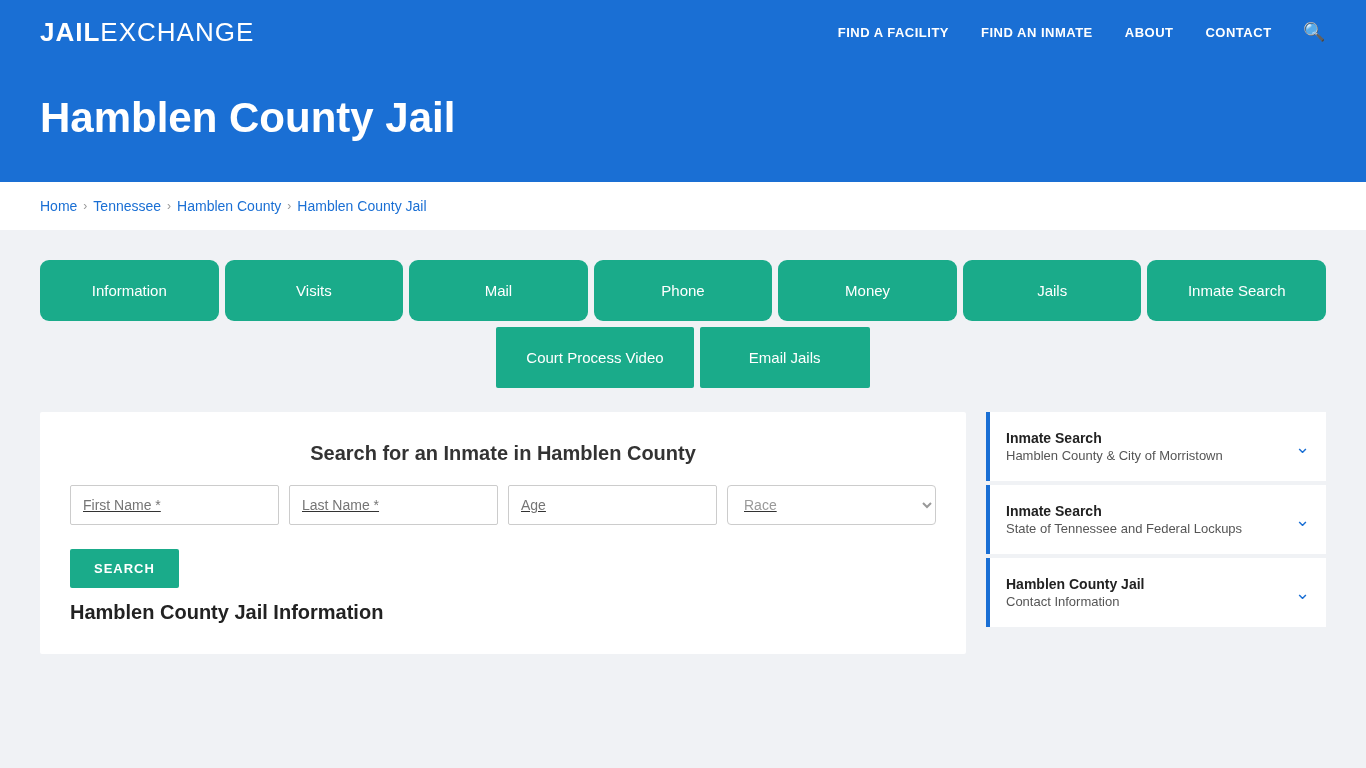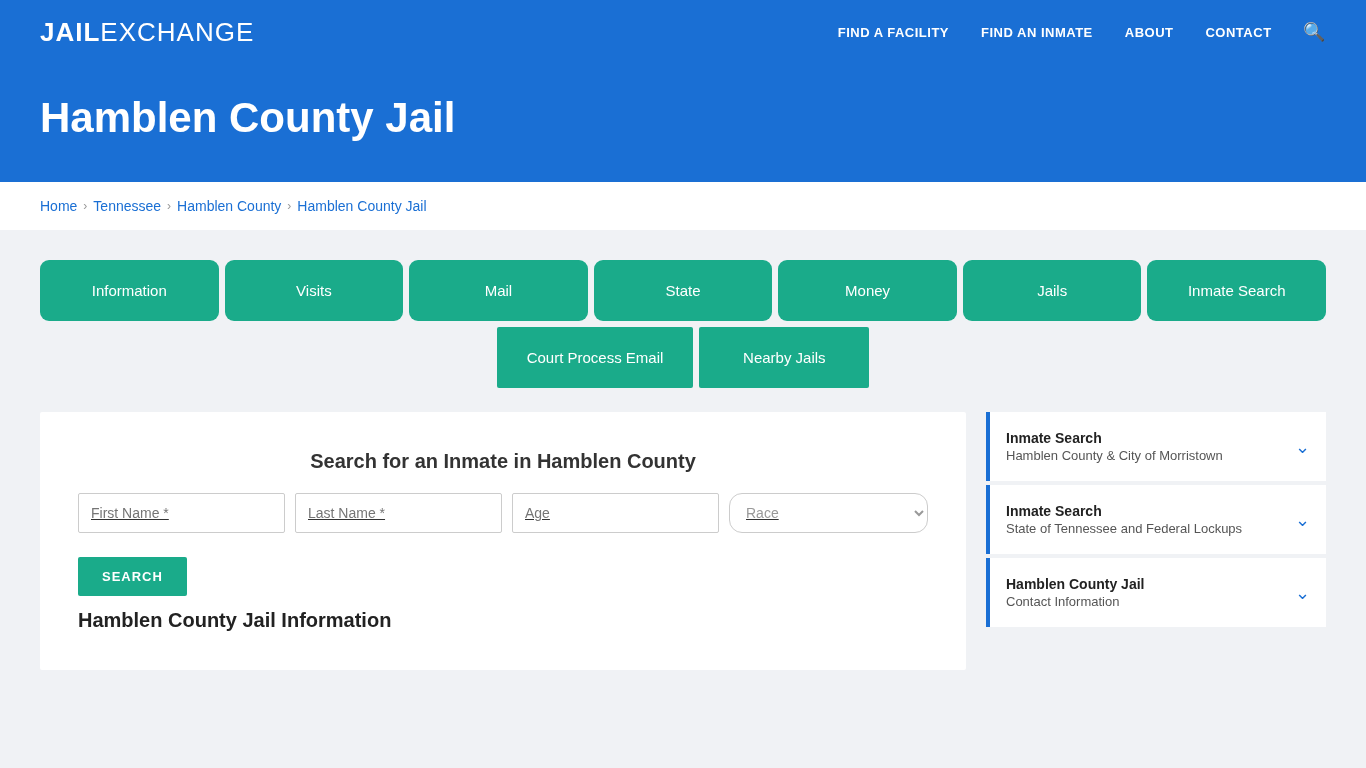--- a/index.html
+++ b/index.html
@@ -130,21 +130,21 @@
 
     
     .content-layout {
       display: flex;
       gap: 20px;
     }
 
     
     .search-box {
       background: white;
-      padding: 38px;
+      padding: 30px;
       flex: 1;
       border-radius: 2px;
     }
     .search-title {
       font-size: 20px;
       font-weight: 700;
       text-align: center;
       margin-bottom: 20px;
     }
     .search-fields {
@@ -158,21 +158,21 @@
       padding: 10px 12px;
       font-size: 14px;
       border-radius: 2px;
       flex: 1;
       color: #999;
     }
     .search-select {
       border: 1px solid #ccc;
       padding: 10px 12px;
       font-size: 14px;
-      border-radius: 13px;
+      border-radius: 4px;
       flex: 1;
       color: #999;
       background: white;
     }
     .search-btn {
       background: #1aab8a;
       color: white;
       border: none;
       padding: 12px 24px;
       font-size: 13px;
@@ -256,30 +256,30 @@
     <span class="breadcrumb-link">Hamblen County Jail</span>
   </nav>
 </div>
 
 <div class="main">
 
   <div class="btn-grid">
     <button class="grid-btn">Information</button>
     <button class="grid-btn">Visits</button>
     <button class="grid-btn">Mail</button>
-    <button class="grid-btn">State</button>
+    <button class="grid-btn">Phone</button>
     <button class="grid-btn">Money</button>
     <button class="grid-btn">Jails</button>
     <button class="grid-btn">Inmate Search</button>
   </div>
 
 
   <div class="btn-grid-row3">
-    <button class="grid-btn-wide">Court Process Email</button>
-    <button class="grid-btn-wide">Nearby Jails</button>
+    <button class="grid-btn-wide">Court Process Video</button>
+    <button class="grid-btn-wide">Email Jails</button>
   </div>
 
   <div class="content-layout">
 
     <div class="search-box">
       <h2 class="search-title">Search for an Inmate in Hamblen County</h2>
       <div class="search-fields">
         <input class="search-input" type="text" placeholder="First Name *" style="">
         <input class="search-input" type="text" placeholder="Last Name *" style="">
         <input class="search-input" type="text" placeholder="Age" style="">

